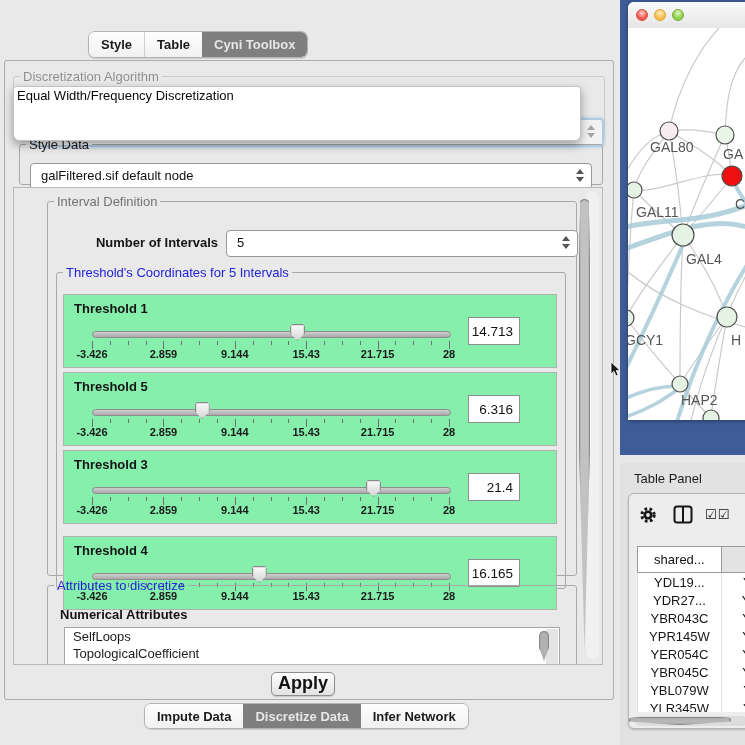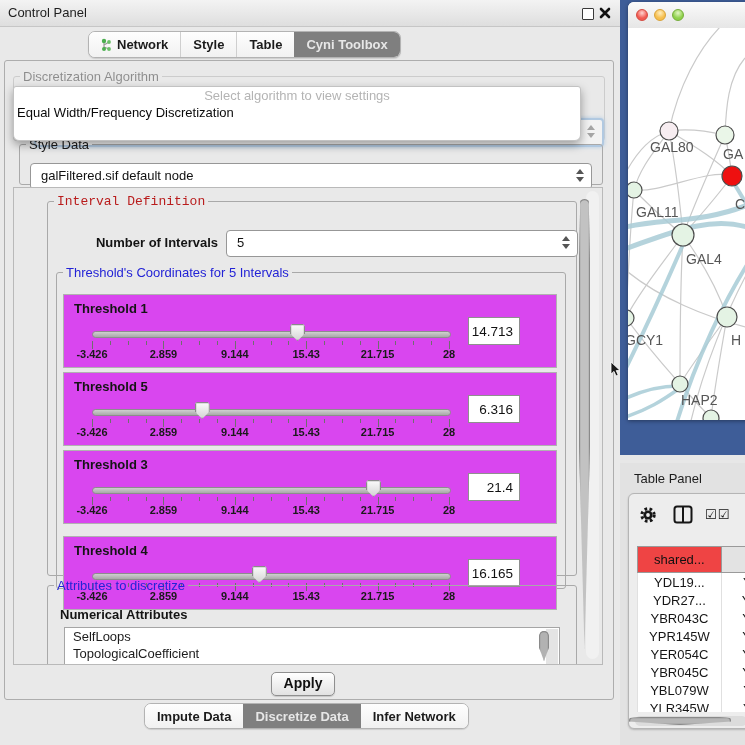--- a/index.html
+++ b/index.html
@@ -17,21 +17,21 @@
   .seg .tab{display:flex;align-items:center;gap:5px;padding:0 12px;font-size:13px;font-weight:bold;color:#1b1b1b;background:linear-gradient(#fefefe,#f1f1f1);border-left:1px solid #cfcfcf;cursor:default;}
   .seg .tab:first-child{border-left:none;}
   .seg .tab.sel{background:#7f7f7f;color:#e7e7e7;border-left:none;}
   .seg .tab.sel + .tab{border-left:none;}
 
   .main-panel{position:absolute;left:4px;top:60px;width:608px;height:638px;border:1px solid #adadad;border-radius:3px;background:#e9e9e9;}
 
   fieldset{position:absolute;margin:0;padding:0;border:1px solid #a9a9a9;border-radius:3px;}
   fieldset legend{font-size:13px;margin-left:6px;padding:0 3px;}
   .legend-black{color:#1c1c1c;}
-  .legend-green{color:#b91c1c;font-family:Liberation Mono, monospace;}
+  .legend-green{color:#737373;}
   .legend-blue{color:#2323d6;}
 
   .combo{position:absolute;background:#fff;border:1px solid #979797;border-radius:4px;font-size:13px;color:#111;}
   .combo .val{position:absolute;left:10px;top:0;line-height:23px;white-space:nowrap;}
   .spinner{position:absolute;right:7px;top:4px;width:9px;height:15px;}
   .spinner:before,.spinner:after{content:"";position:absolute;left:1px;border-left:4px solid transparent;border-right:4px solid transparent;}
   .spinner:before{top:1px;border-bottom:5px solid #555;}
   .spinner:after{bottom:1px;border-top:5px solid #555;}
 
   .fs-algo{left:8px;top:8px;width:590px;height:70px;opacity:.45;}
@@ -47,39 +47,39 @@
 
   .scrollarea{position:absolute;left:8px;top:126px;width:588px;height:476px;border:1px solid #b9b9b9;background:#e9e9e9;overflow:hidden;}
   .vscroll{position:absolute;right:3px;top:3px;width:13px;height:468px;background:#f1f1f1;border-radius:7px;}
   .vscroll .thumb{position:absolute;left:1px;top:8px;width:11px;height:450px;background:#c2c2c2;border-radius:6px;}
 
   .fs-interval{left:33px;top:6px;width:528px;height:380px;}
   .noi-label{position:absolute;left:28px;top:26px;width:142px;text-align:right;font-size:13px;font-weight:bold;color:#141414;}
   .combo-noi{left:178px;top:21px;width:350px;height:25px;}
   .fs-thresholds{left:8px;top:56px;width:508px;height:322px;}
 
-  .tbox{position:absolute;left:6px;width:492px;height:72px;border:1px solid #b1b1b1;background:#d946ef;}
+  .tbox{position:absolute;left:6px;width:492px;height:72px;border:1px solid #b1b1b1;background:#86efac;}
   .tbox .t-label{position:absolute;left:10px;top:6px;font-size:13px;font-weight:bold;color:#141414;}
   .slider-zone{position:absolute;left:28px;top:0;width:357px;height:72px;}
   .track{position:absolute;left:0;top:36px;width:357px;height:5px;border:1px solid #8d8d8d;border-radius:4px;background:linear-gradient(#cfcfcf,#a9a9a9);}
   .thumb{position:absolute;top:29px;width:15px;height:17px;margin-left:-8px;background:linear-gradient(#fdfdfd,#d2d2d2);box-shadow:inset 0 0 0 1.2px #8a8a8a;clip-path:polygon(12% 0,88% 0,100% 14%,100% 55%,50% 100%,0 55%,0 14%);}
   .ticks{position:absolute;left:0;top:46px;width:357px;height:8px;}
   .ticks i{position:absolute;top:0;width:1px;background:#6f6f6f;}
   .tick-labels{position:absolute;left:0;top:53px;width:357px;height:14px;}
   .tick-labels span{position:absolute;transform:translateX(-50%);font-size:11px;font-weight:bold;color:#1a1a1a;white-space:nowrap;}
   .t-value{position:absolute;left:404px;top:22px;width:52px;height:28px;background:#fff;border:1px solid #8f8f8f;font-size:13.5px;color:#111;text-align:right;line-height:28px;padding-right:6px;box-sizing:border-box;}
 
   .fs-attrs{left:33px;top:390px;width:528px;height:92px;}
   .attrs-title{position:absolute;left:12px;top:14px;font-size:13px;font-weight:bold;color:#141414;}
   .attr-list{position:absolute;left:16px;top:34px;width:494px;height:54px;background:#fff;border:1px solid #a5a5a5;overflow:hidden;}
   .attr-list .item{font-size:13px;color:#1c1c1c;line-height:17px;padding-left:8px;white-space:nowrap;}
   .mini-scroll{position:absolute;right:1px;top:1px;width:12px;height:52px;background:#e4e4e4;}
   .mini-scroll .thumb{position:absolute;left:1px;top:2px;width:10px;height:30px;background:#b2b2b2;border-radius:5px;}
 
-  .apply-btn{position:absolute;left:266px;top:611px;width:62px;height:22px;background:linear-gradient(#ffffff,#e2e2e2);border:1px solid #8f8f8f;border-radius:5px;font-size:14px;font-weight:bold;color:#111;text-align:center;line-height:21px;box-shadow:0 1px 1px rgba(0,0,0,.15);}
+  .apply-btn{position:absolute;left:266px;top:611px;width:62px;height:22px;background:linear-gradient(#ffffff,#e2e2e2);border:1px solid #8f8f8f;border-radius:5px;font-size:18px;font-weight:bold;color:#111;text-align:center;line-height:21px;box-shadow:0 1px 1px rgba(0,0,0,.15);}
 
   
   .net-frame{position:absolute;left:620px;top:0;width:125px;height:455px;background:#3e5d98;}
   .net-win{position:absolute;left:8px;top:2px;width:130px;height:418px;background:#fff;border-radius:6px 0 0 0;box-shadow:0 1px 4px rgba(0,0,0,.4);overflow:hidden;}
   .net-titlebar{position:absolute;left:0;top:0;width:100%;height:26px;background:linear-gradient(#fafafa,#e6e6e6);border-bottom:1px solid #cfcfcf;}
   .dot{position:absolute;top:7px;width:12px;height:12px;border-radius:50%;}
   .dot.red{left:8px;background:radial-gradient(circle at 50% 30%,#ffd4d0,#f15a51 60%);border:1px solid #d4493f;box-sizing:border-box;}
   .dot.yellow{left:26px;background:radial-gradient(circle at 50% 30%,#ffeebe,#f6be4d 60%);border:1px solid #d9a237;box-sizing:border-box;}
   .dot.green{left:44px;background:radial-gradient(circle at 50% 30%,#e2f6c4,#8fd14b 60%);border:1px solid #74ad39;box-sizing:border-box;}
   .net-canvas{position:absolute;left:0;top:26px;width:117px;height:392px;background:#fff;}
@@ -87,54 +87,37 @@
   
   .tp-area{position:absolute;left:620px;top:455px;width:125px;height:290px;background:#e2e2e2;margin-top:8px;}
   .tp-title{position:absolute;left:14px;top:8px;font-size:13px;color:#1d1d1d;}
   .tp-win{position:absolute;left:8px;top:30px;width:130px;height:234px;background:#ededed;border:1px solid #b5b5b5;border-radius:6px;box-shadow:0 1px 2px rgba(0,0,0,.2);}
   .tp-toolbar{position:absolute;left:0;top:0;width:100%;height:44px;}
   .icon-gear{position:absolute;left:10px;top:12px;}
   .icon-split{position:absolute;left:44px;top:11px;}
   .tp-checks{position:absolute;left:76px;top:13px;font-size:13px;color:#111;letter-spacing:1px;font-family:"DejaVu Sans",sans-serif;}
   .tp-table{position:absolute;left:8px;top:52px;width:160px;border-collapse:collapse;table-layout:fixed;}
   .tp-table th{height:23px;font-size:13px;font-weight:normal;color:#111;text-align:center;border:1px solid #9a9a9a;background:#e3e3e3;overflow:hidden;white-space:nowrap;}
-  .tp-table th.selcol{background:#ef4444;}
+  .tp-table th.selcol{background:#ffffff;}
   .tp-table td{height:16px;font-size:13px;color:#161616;text-align:center;background:#fff;border-left:1px solid #e0e0e0;overflow:hidden;white-space:nowrap;}
   .tp-rows-clip{position:absolute;left:8px;top:52px;width:130px;height:166px;overflow:hidden;}
   .hscroll{position:absolute;left:6px;top:222px;width:112px;height:10px;background:#dcdcdc;border-radius:5px;}
   .hscroll .thumb{position:absolute;left:2px;top:1px;width:102px;height:8px;background:#b6b6b6;border-radius:4px;}
 
   .cursor{position:absolute;left:610px;top:362px;z-index:9;}
 </style>
 </head>
 <body>
 
 <div id="app">
 
   <div class="left-panel">
 
-    <div class="titlebar">
-      <span class="title">Control Panel</span>
-      <div class="float-btn"></div>
-      <svg class="close-btn" viewBox="0 0 12 12">
-          <path d="M2 2 L10 10 M10 2 L2 10" stroke="#111" stroke-width="2.6" stroke-linecap="round"></path>
-        </svg>
-    </div>
 
     <div class="seg" style="left:88px;top:31px;">
-      <div class="tab">
-        <svg width="11" height="14" viewBox="0 0 11 14">
-            <path d="M3 3 L3 11 M3 7 L8 4 M3 9 L8 11" stroke="#9a9a9a" stroke-width="1.2" fill="none"></path>
-            <circle cx="3" cy="3" r="2.2" fill="#4caf50"></circle>
-            <circle cx="8" cy="4" r="1.9" fill="#6abf69"></circle>
-            <circle cx="3" cy="11" r="2" fill="#4caf50"></circle>
-            <circle cx="8" cy="11" r="1.9" fill="#6abf69"></circle>
-          </svg>
-        <span>Network</span>
-      </div>
       <div class="tab">
           <span>Style</span>
         </div>
       <div class="tab">
           <span>Table</span>
         </div>
       <div class="tab sel">
           <span>Cyni Toolbox</span>
         </div>
     </div>
@@ -142,21 +125,20 @@
     <div class="main-panel">
 
       <fieldset class="fs-algo">
         <legend class="legend-black">Discretization Algorithm</legend>
         <div class="combo combo-algo">
             <span class="spinner"></span>
           </div>
       </fieldset>
 
       <div class="popup">
-        <div class="hint">Select algorithm to view settings</div>
         <div class="opt">Equal Width/Frequency Discretization</div>
       </div>
 
       <fieldset class="fs-tabledata">
         <legend class="legend-black">Style Data</legend>
         <div class="combo combo-table">
           <span class="val">galFiltered.sif default node</span>
           <span class="spinner"></span>
         </div>
       </fieldset>

